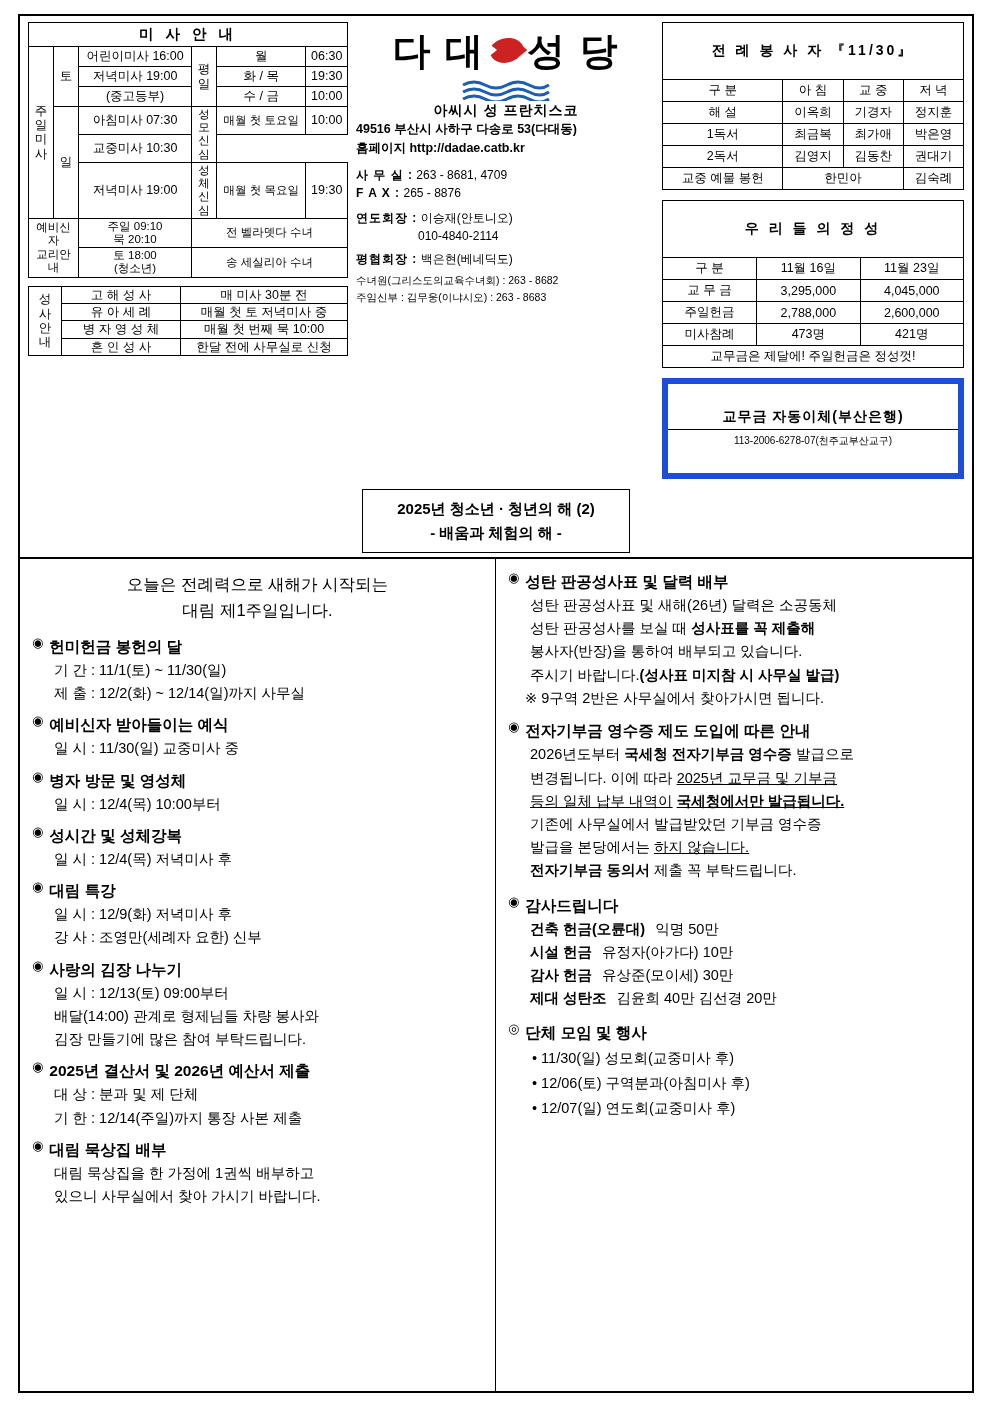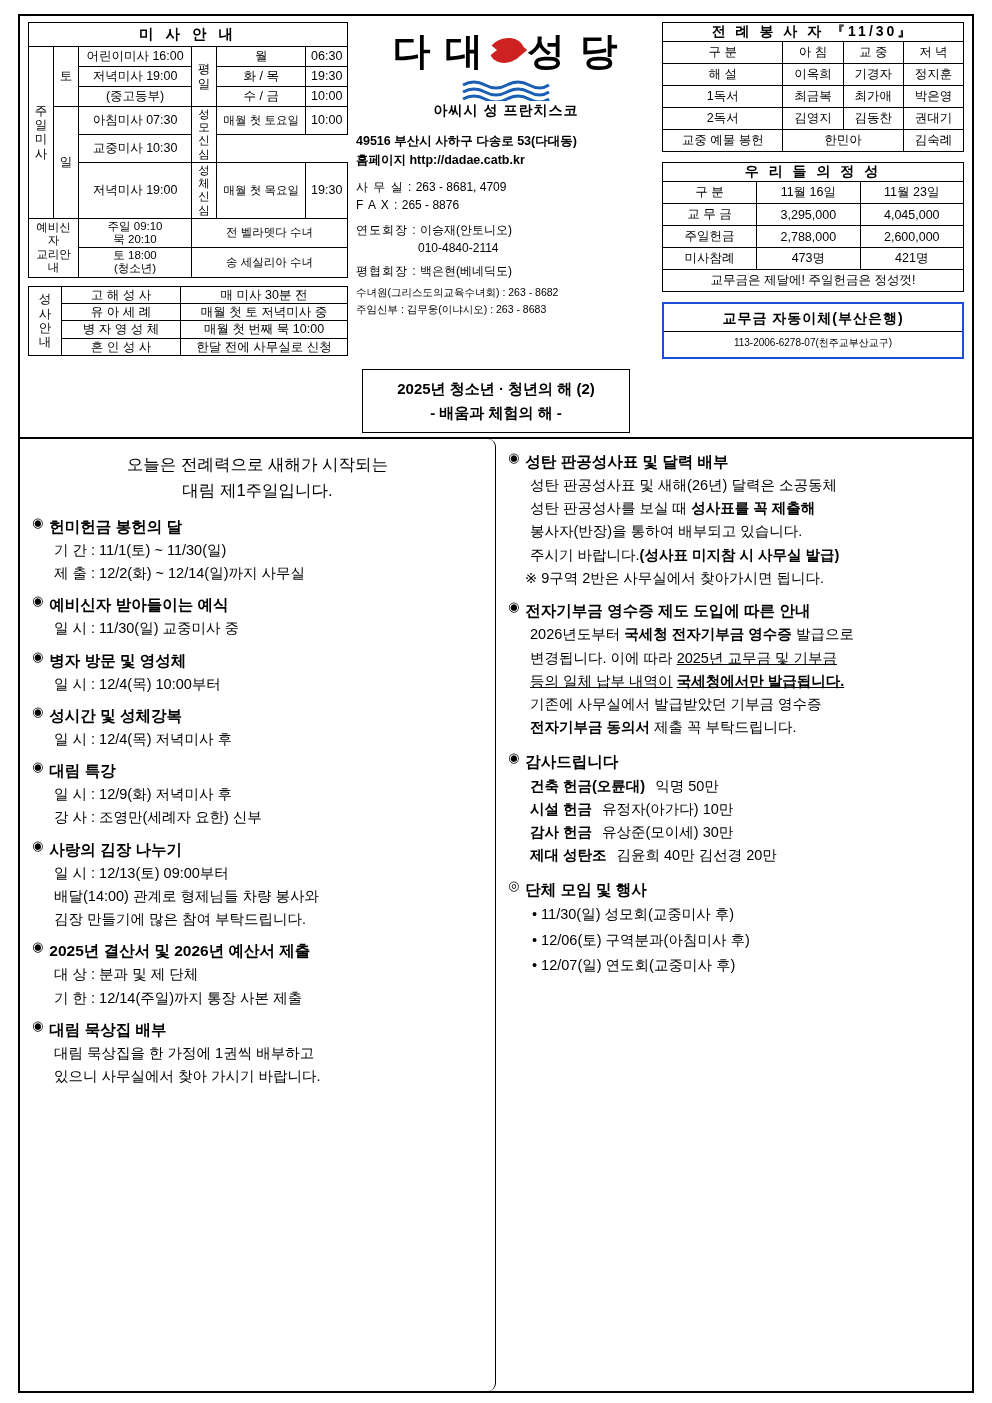--- a/index.html
+++ b/index.html
@@ -22,38 +22,38 @@
   
   .mass td{height:17px;}
   .small{font-size:11.5px;}
   
   .logo-wrap{text-align:center;}
   .logo-text{font-size:38px;font-weight:bold;letter-spacing:2px;position:relative;display:inline-block;}
   .fish{display:inline-block;width:42px;height:38px;position:relative;vertical-align:-4px;}
   .fish svg{position:absolute;left:0;top:0;}
   .waves{margin:2px auto 0 auto;width:90px;height:22px;}
   .subtitle{font-size:14px;font-weight:bold;letter-spacing:1px;margin-top:1px;}
-  .addr{font-size:12.5px;font-weight:bold;margin-top:12px;line-height:1.5;}
+  .addr{font-size:12.5px;font-weight:bold;margin-top:0;line-height:1.5;}
   .contact{font-size:12px;line-height:1.55;margin-top:8px;}
-  .contact .lbl{letter-spacing:1px;}
+  .contact .lbl{letter-spacing:1px;font-weight:bold;}
   .tiny{font-size:10.5px;}
   
   .rtbl{width:100%;font-size:12.5px;margin-bottom:6px;}
   .rtbl td,.rtbl th{border:1px solid #000;padding:2px 3px;text-align:center;}
-  .rtbl .cap{font-weight:bold;font-size:14px;letter-spacing:3px;padding:0 0;}
-  .bankbox{border:2px solid #1d4ed8;text-align:center;font-size:13px;padding:3px 0;}
+  .rtbl .cap{font-weight:bold;font-size:14px;letter-spacing:3px;padding:19px 0;}
+  .bankbox{border:6px solid #1d4ed8;text-align:center;font-size:13px;padding:21px 0;}
   .bankbox .bk1{font-weight:bold;font-size:14px;letter-spacing:1px;padding:3px 0;border-bottom:1px solid #000;}
   .bankbox .bk2{padding:4px 0;font-size:10px;}
   
   .bannerwrap{display:flex;justify-content:center;margin:6px 0 4px 0;}
   .banner{border:1px solid #000;padding:7px 34px;text-align:center;font-size:15px;font-weight:bold;line-height:1.6;}
   
   .cols{flex:1;display:flex;border-top:2px solid #000;}
   .col{padding:10px 12px 6px 12px;font-size:15px;line-height:1.62;}
-  .col.left{width:50%;border-right:1px solid #000;box-sizing:border-box;border-radius:8px;}
+  .col.left{width:50%;border-right:1px solid #000;box-sizing:border-box;}
   .col.right{width:50%;box-sizing:border-box;}
   .intro{text-align:center;font-size:16.5px;line-height:1.6;margin:2px 0 10px 0;}
   .item{margin-bottom:7px;}
   .item-head{font-weight:bold;font-size:15.5px;display:flex;gap:6px;align-items:flex-start;}
   .bullet{font-size:13px;line-height:1.35;}
   .sub{margin-left:22px;font-size:14.5px;line-height:1.6;}
   .b{font-weight:bold;}
   .u{text-decoration:underline;}
   .dot-li{margin-left:24px;font-size:14.5px;line-height:1.75;}
   .gap{display:inline-block;width:10px;}
@@ -383,20 +383,21 @@
 
       <div class="item" style="margin-top:8px;">
         <div class="item-head">
               <span class="bullet">◉</span>
               <span>전자기부금 영수증 제도 도입에 따른 안내</span>
             </div>
         <div class="sub">2026년도부터 <span class="b">국세청 전자기부금 영수증</span> 발급으로</div>
         <div class="sub">변경됩니다. 이에 따라 <span class="u">2025년 교무금 및 기부금</span></div>
         <div class="sub"><span class="u">등의 일체 납부 내역이</span> <span class="b u">국세청에서만  발급됩니다.</span></div>
         <div class="sub">기존에 사무실에서 발급받았던 기부금 영수증</div>
+        <div class="sub">발급을 본당에서는 <span class="u">하지 않습니다.</span></div>
         <div class="sub"><span class="b">전자기부금 동의서</span> 제출 꼭 부탁드립니다.</div>
       </div>
 
       <div class="item" style="margin-top:10px;">
         <div class="item-head">
               <span class="bullet">◉</span>
               <span>감사드립니다</span>
             </div>
         <div class="sub"><span class="b">건축 헌금(오륜대)</span><span class="gap"></span><span>익명 50만</span></div>
         <div class="sub"><span class="b">시설 헌금</span><span class="gap"></span><span>유정자(아가다) 10만</span></div>

